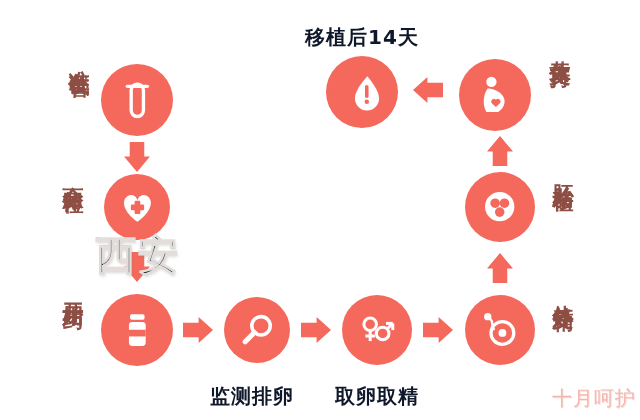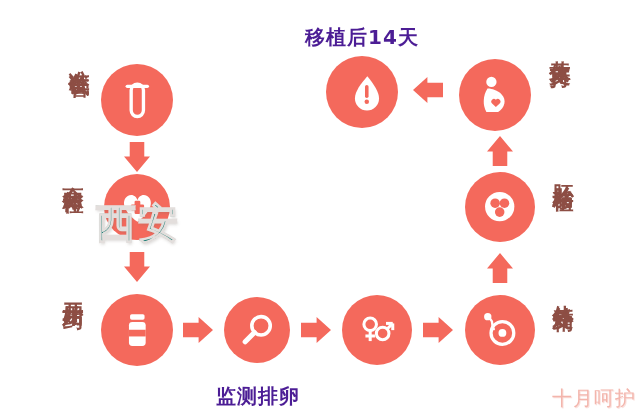--- a/index.html
+++ b/index.html
@@ -23,28 +23,28 @@
   .arrow.right{width:30px;height:26px;
     clip-path:polygon(0 22%,52% 22%,52% 0,100% 50%,52% 100%,52% 78%,0 78%);}
   .arrow.left{width:30px;height:26px;
     clip-path:polygon(100% 22%,48% 22%,48% 0,0 50%,48% 100%,48% 78%,100% 78%);}
   .vlabel{
     position:absolute;writing-mode:vertical-rl;text-orientation:upright;
     color:#8d4e44;font-weight:bold;font-size:21px;letter-spacing:2px;line-height:1.1;
     width:26px;
   }
   .hlabel{
-    position:absolute;color:#4c1d95;font-weight:bold;font-size:20px;
+    position:absolute;color:#0f172a;font-weight:bold;font-size:20px;
     letter-spacing:1px;text-align:center;
   }
   .wm{
-    position:absolute;font-size:40px;font-weight:bold;color:#0f766e;
+    position:absolute;font-size:40px;font-weight:bold;color:#0f172a;
     -webkit-text-stroke:1.2px #e3dedc;
     text-shadow:1px 2px 3px rgba(120,110,105,0.25);
-    letter-spacing:2px;white-space:nowrap;
+    letter-spacing:2px;white-space:nowrap;margin-top:32px;
   }
   .brand{
     position:absolute;right:4px;bottom:8px;font-size:20px;font-weight:normal;
     color:#f3b5ac;letter-spacing:1px;
     text-shadow:1px 1px 0 rgba(240,170,160,0.35);
   }
 </style>
 </head>
 <body>
 
@@ -78,34 +78,35 @@
     </svg>
   </div>
   <div class="arrow right" style="left:183px;top:317px;"></div>
 
   <div class="circle d66" style="left:224px;top:297px;">
     <svg viewBox="0 0 40 40">
       <circle cx="23.5" cy="15.5" r="9" fill="none" stroke="#fff" stroke-width="3.5"></circle>
       <line x1="17" y1="22" x2="8" y2="31" stroke="#fff" stroke-width="5" stroke-linecap="round"></line>
     </svg>
   </div>
-  <div class="hlabel" style="left:204px;top:383px;width:96px;text-align:right;">监测排卵</div>
+  <div class="hlabel" style="left:204px;top:383px;width:96px;">监测排卵</div>
   <div class="arrow right" style="left:301px;top:317px;"></div>
 
   <div class="circle d70" style="left:342px;top:295px;">
     <svg viewBox="0 0 40 40">
       <circle cx="14" cy="15" r="5.8" fill="none" stroke="#fff" stroke-width="2.8"></circle>
       <line x1="14" y1="20.8" x2="14" y2="30.5" stroke="#fff" stroke-width="2.8"></line>
       <line x1="9.6" y1="25.8" x2="18.4" y2="25.8" stroke="#fff" stroke-width="2.8"></line>
       <circle cx="25.5" cy="23.5" r="5.8" fill="none" stroke="#fff" stroke-width="2.8"></circle>
       <line x1="29.6" y1="19.4" x2="34.5" y2="14.5" stroke="#fff" stroke-width="2.8"></line>
       <line x1="28.6" y1="14.2" x2="34.8" y2="14.2" stroke="#fff" stroke-width="2.8"></line>
       <line x1="34.8" y1="14.2" x2="34.8" y2="20.4" stroke="#fff" stroke-width="2.8"></line>
     </svg>
   </div>
+  <div class="hlabel" style="left:329px;top:383px;width:96px;">取卵取精</div>
   <div class="arrow right" style="left:423px;top:317px;"></div>
 
   <div class="circle d70" style="left:465px;top:295px;">
     <svg viewBox="0 0 40 40">
       <circle cx="22.5" cy="23" r="10.5" fill="none" stroke="#fff" stroke-width="3"></circle>
       <circle cx="22.5" cy="23" r="3.6" fill="#fff"></circle>
       <circle cx="9" cy="8" r="3.4" fill="#fff"></circle>
       <path d="M11.6 10.4 C14.8 13.2 11.6 16.4 14.6 19.4" fill="none" stroke="#fff" stroke-width="2.2" stroke-linecap="round"></path>
     </svg>
   </div>

